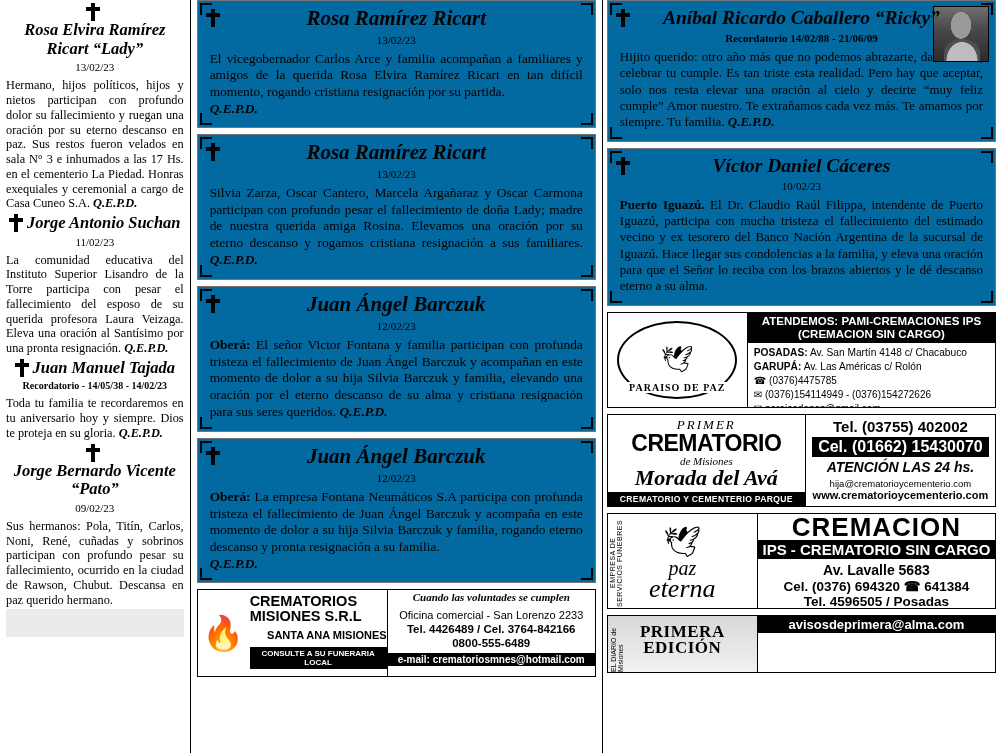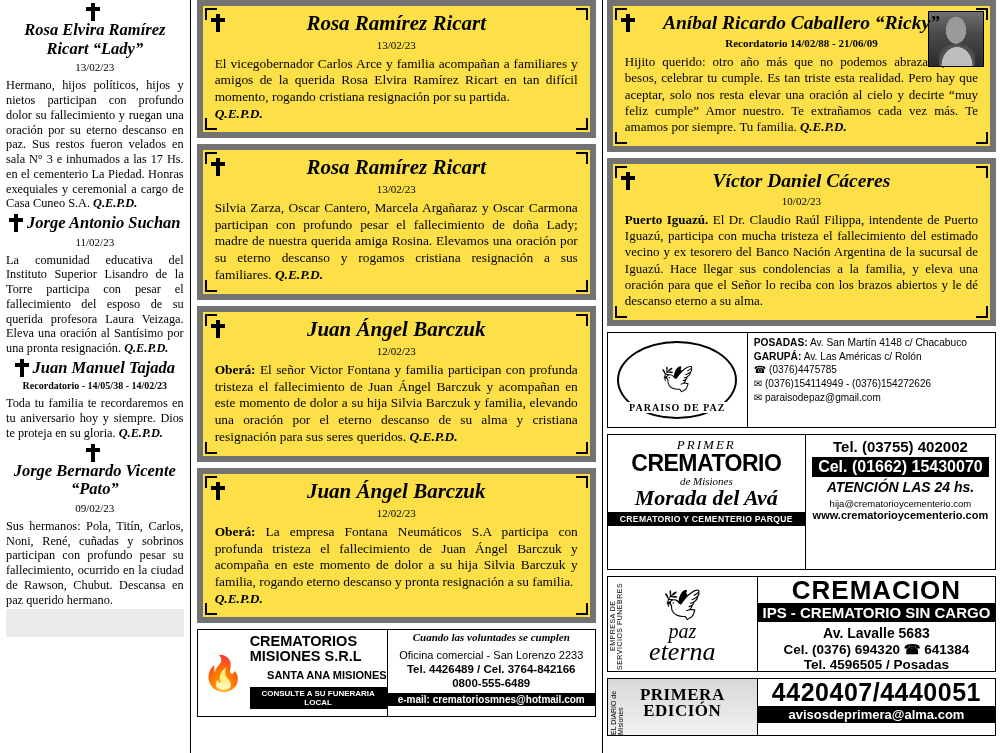--- a/index.html
+++ b/index.html
@@ -49,25 +49,25 @@
   .bold { font-weight:bold; }
 
   
   .col-1 .name { font-size:16.5px; }
   .col-1 .body-txt { font-size:12.3px; line-height:1.2; }
   .col-1 .date { font-size:11px; }
   .c1-first { padding-top:2px; }
 
   
   .framed {
-    border:6px solid #737373;
+    border:1px solid #737373;
     padding:6px 12px 10px 12px;
     margin-bottom:6px;
     position:relative;
-    background:#fde047;
+    background:#0369a1;
   }
   .framed .corner {
     position:absolute; width:12px; height:12px;
   }
   .framed .corner::before, .framed .corner::after {
     content:""; position:absolute; background:#000;
   }
   .corner-tl { left:2px; top:2px; }
   .corner-tr { right:2px; top:2px; }
   .corner-bl { left:2px; bottom:2px; }
@@ -113,21 +113,21 @@
   .oval { width:120px; height:78px; border:2px solid #000; border-radius:50%; display:flex; align-items:center; justify-content:center; flex-direction:column; position:relative;}
   .dove { font-size:26px; line-height:1; }
   .paraiso-name { font-size:10px; font-weight:bold; letter-spacing:1px; position:absolute; bottom:4px; width:100%; text-align:center; background:#fff;}
   .paraiso-right { flex:1; padding:0; }
   .pr-head { background:#000; color:#fff; font-family:"Liberation Sans",sans-serif; font-weight:bold; font-size:11.5px; text-align:center; padding:2px 4px; line-height:1.15;}
   .pr-body { font-family:"Liberation Sans",sans-serif; font-size:10.2px; padding:3px 6px; line-height:1.35;}
   .pr-body .lbl { font-weight:bold; }
   .pr-contact { font-size:10px; line-height:1.4; }
 
   
-  .ad-morada { display:flex; height:136px; }
+  .ad-morada { display:flex; height:93px; }
   .morada-left { width:198px; border-right:1px solid #000; text-align:center; padding:2px 0 0 0;}
   .m-primer { font-family:"Liberation Serif",serif; font-style:italic; font-size:13px; letter-spacing:2px; }
   .m-crema { font-family:Liberation Sans, sans-serif; font-weight:bold; font-size:23px; line-height:0.95; letter-spacing:-0.5px;}
   .m-de { font-family:"Liberation Serif",serif; font-style:italic; font-size:11px; }
   .m-morada { font-family:"Liberation Serif",serif; font-weight:bold; font-style:italic; font-size:22px; line-height:1; }
   .m-strip { background:#000; color:#fff; font-family:"Liberation Sans",sans-serif; font-size:8.6px; font-weight:bold; letter-spacing:0.3px; padding:2px 0; margin-top:3px;}
   .morada-right { flex:1; padding:3px 6px; font-family:"Liberation Sans",sans-serif; text-align:center;}
   .m-tel { font-weight:bold; font-size:15px; }
   .m-cel { font-weight:bold; font-size:16px; background:#000; color:#fff; padding:1px 2px; display:block; margin:2px 0;}
   .m-24 { font-weight:bold; font-style:italic; font-size:14px; }
@@ -325,20 +325,21 @@
     </div>
 
     <div class="ad ad-paraiso">
       <div class="paraiso-left">
         <div class="oval">
           <div class="dove">🕊</div>
           <div class="paraiso-name">PARAISO DE PAZ</div>
         </div>
       </div>
       <div class="paraiso-right">
+        <div class="pr-head">ATENDEMOS: PAMI-CREMACIONES IPS (CREMACION SIN CARGO)</div>
         <div class="pr-body">
           <div><span class="lbl">POSADAS:</span> <span>Av. San Martín 4148  c/ Chacabuco</span></div>
           <div><span class="lbl">GARUPÁ:</span> <span>Av. Las Américas c/ Rolón</span></div>
           <div class="pr-contact">☎ <span>(0376)4475785</span></div>
           <div class="pr-contact">✉ <span>(0376)154114949  -  (0376)154272626</span></div>
           <div class="pr-contact">✉ <span>paraisodepaz@gmail.com</span></div>
         </div>
       </div>
     </div>
 
@@ -374,19 +375,18 @@
         <div class="f-tel">Tel. 4596505 / Posadas</div>
       </div>
     </div>
 
     <div class="ad ad-pe">
       <div class="pe-left">
         <div class="pe-vert">EL DIARIO de Misiones</div>
         <div class="pe-name">PRIMERA EDICIÓN</div>
       </div>
       <div class="pe-right">
-        <div class="pe-phone">4420407/4440051</div>
         <div class="pe-mail">avisosdeprimera@alma.com</div>
       </div>
     </div>
 
   </div>
 </div>
 
 </body></html>

